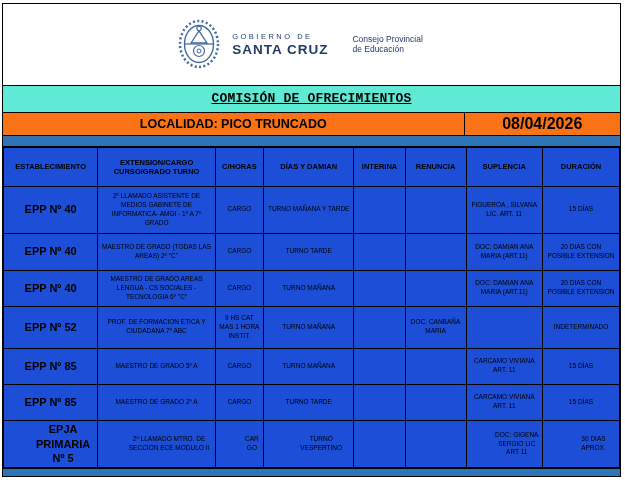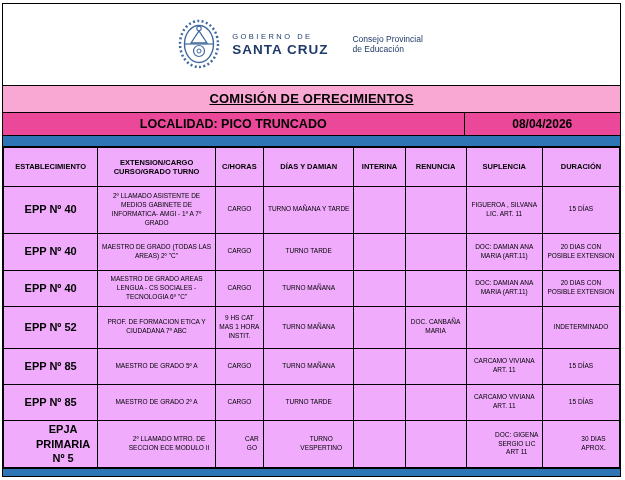--- a/index.html
+++ b/index.html
@@ -13,29 +13,29 @@
   .gob-text{display:flex;flex-direction:column;justify-content:center;}
   .gob-line1{font-size:7.5px;letter-spacing:2.5px;color:#1f3a68;font-weight:500;}
   .gob-line2{font-size:13.5px;font-weight:bold;letter-spacing:1px;color:#1f3a68;margin-top:1px;}
   .consejo{margin-left:14px;font-size:8.5px;line-height:1.25;color:#1f3a68;font-weight:500;}
 
   
   .title-band{height:27px;background:#2e75b6;border-top:1px solid #000;border-bottom:1px solid #000;display:flex;align-items:center;justify-content:center;}
   .title-band span{font-size:13px;font-weight:bold;color:#000;text-decoration:underline;letter-spacing:.2px;}
 
   
-  .locality-row{height:24px;display:flex;background:#ec4899;border-bottom:1px solid #000;box-sizing:border-box;}
+  .locality-row{height:24px;display:flex;background:#f97316;border-bottom:1px solid #000;box-sizing:border-box;}
   .locality-cell{flex:0 0 74.8%;display:flex;align-items:center;justify-content:center;font-size:12.5px;font-weight:bold;color:#000;border-right:1px solid #000;box-sizing:border-box;}
-  .date-cell{flex:1;display:flex;align-items:center;justify-content:center;font-size:12px;font-weight:bold;color:#000;}
+  .date-cell{flex:1;display:flex;align-items:center;justify-content:center;font-size:16px;font-weight:bold;color:#000;}
 
   .blue-strip{height:11px;background:#2e75b6;border-bottom:1px solid #000;box-sizing:border-box;}
   .bottom-strip{height:8px;background:#2e75b6;border-top:1px solid #000;box-sizing:border-box;margin-top:auto;}
 
   
-  table{border-collapse:collapse;table-layout:fixed;width:100%;background:#f0abfc;}
+  table{border-collapse:collapse;table-layout:fixed;width:100%;background:#1d4ed8;}
   col.c1{width:15.3%}col.c2{width:19.1%}col.c3{width:7.8%}col.c4{width:14.7%}
   col.c5{width:8.3%}col.c6{width:9.9%}col.c7{width:12.4%}col.c8{width:12.5%}
   th,td{border:1px solid #000;text-align:center;vertical-align:middle;padding:1px 3px;word-wrap:break-word;}
   thead th{height:36px;font-size:7.5px;font-weight:bold;color:#000;}
   tbody td{font-size:6.5px;color:#000;line-height:1.35;}
   tbody td.estab{font-size:11px;font-weight:bold;}
   tbody tr:nth-child(1) td{height:44px;}
   tbody tr:nth-child(2) td{height:34px;}
   tbody tr:nth-child(3) td{height:33px;}
   tbody tr:nth-child(4) td{height:39px;}
@@ -63,21 +63,21 @@
         <div class="gob-line1">GOBIERNO DE</div>
         <div class="gob-line2">SANTA CRUZ</div>
       </div>
       <div class="consejo">
         <div>Consejo Provincial</div>
         <div>de Educación</div>
       </div>
     </div>
   </div>
 
-  <div class="title-band" style="background: #f9a8d4;">
+  <div class="title-band" style="background: #5eead4; font-family: Liberation Mono, monospace;">
     <span>COMISIÓN DE OFRECIMIENTOS</span>
   </div>
 
   <div class="locality-row">
     <div class="locality-cell">LOCALIDAD: PICO TRUNCADO</div>
     <div class="date-cell">08/04/2026</div>
   </div>
 
   <div class="blue-strip" style="background: rgb(46, 117, 182);"></div>
 

